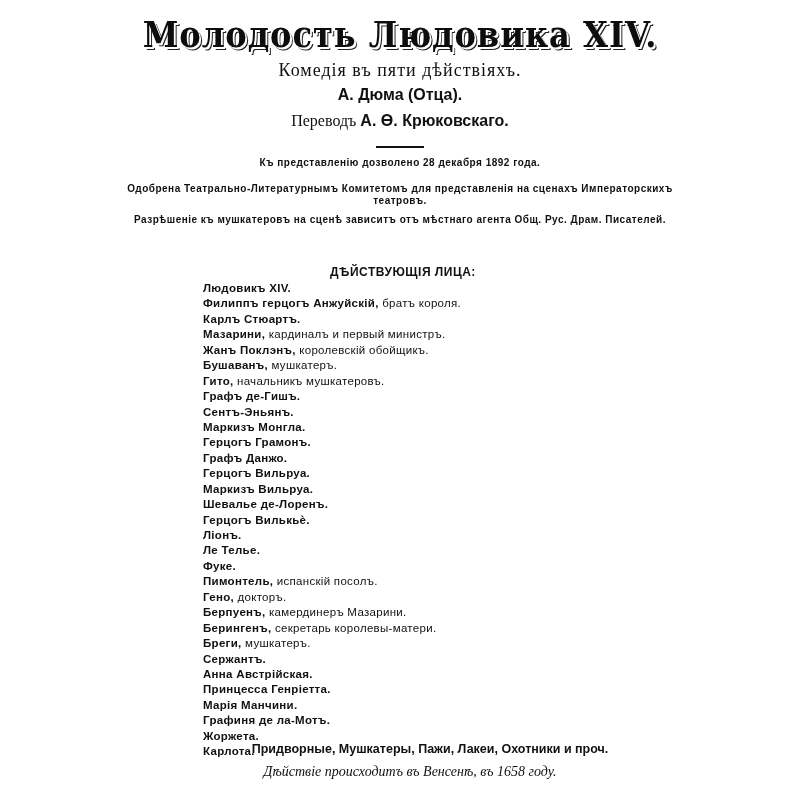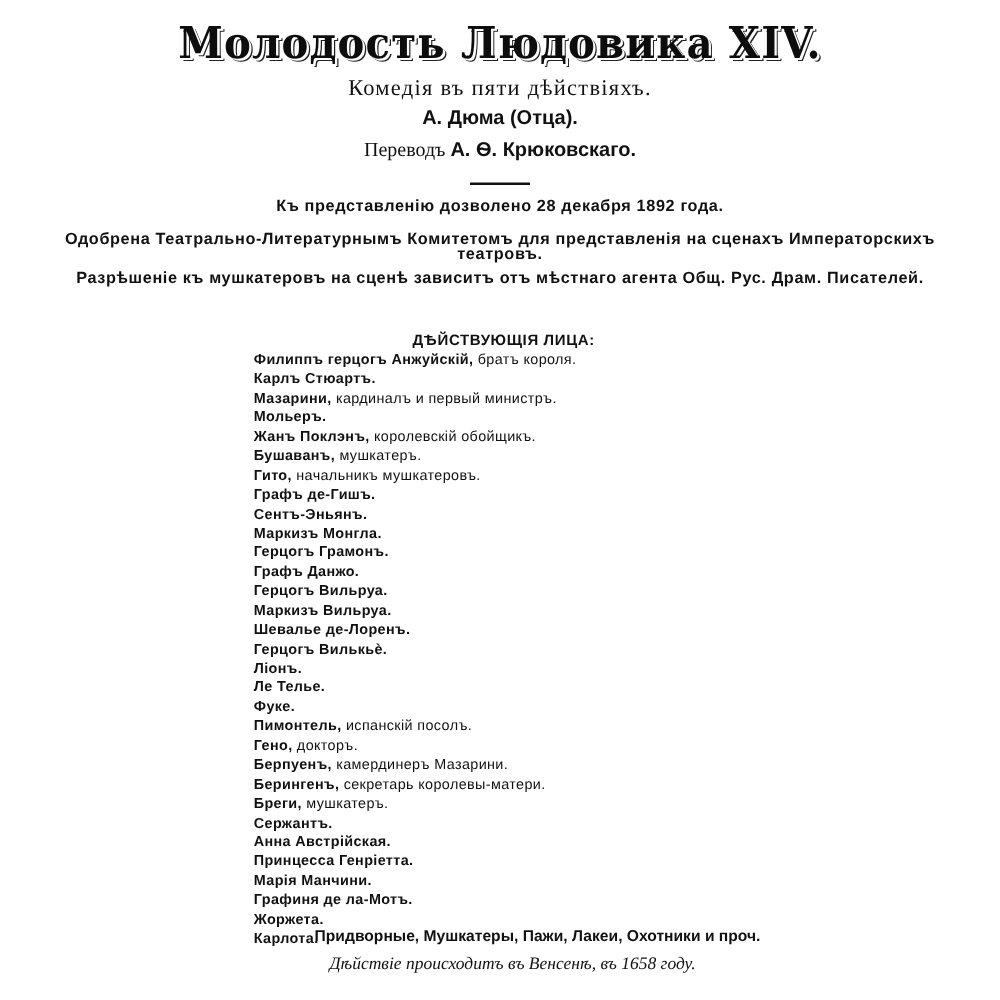--- a/index.html
+++ b/index.html
@@ -10,21 +10,21 @@
     top: 14px; font-family: "DejaVu Serif", serif; font-weight: bold; font-size: 35px;
     letter-spacing: 1px; color: #0d0d0d;
     text-shadow: 2px 2px 0 #fff, 3px 3px 0 #222;
     transform: scaleX(0.92);
   }
   .subtitle { top: 60px; font-family: "Liberation Serif", serif; font-size: 18px; letter-spacing: 1px; }
   .author { top: 86px; font-family: "Liberation Sans", sans-serif; font-weight: bold; font-size: 16px; }
   .translation { top: 112px; font-family: "Liberation Serif", serif; font-size: 16px; }
   .translation b { font-family: "Liberation Sans", sans-serif; font-weight: bold; }
   .rule { position: absolute; left: 376px; top: 146px; width: 48px; height: 2px; background: #111; }
-  .small { font-family: "Liberation Sans", sans-serif; font-weight: bold; font-size: 13px; letter-spacing: 0.5px; }
+  .small { font-family: "Liberation Sans", sans-serif; font-weight: bold; font-size: 10px; letter-spacing: 0.5px; }
   .permit { top: 157px; }
   .approved { top: 183px; }
   .approved2 { top: 195px; }
   .rights { top: 214px; }
   .cast-heading { position: absolute; left: 330px; top: 265px; font-family: "Liberation Sans", sans-serif; font-weight: bold; font-size: 12px; letter-spacing: 0.5px; }
   .cast { position: absolute; left: 203px; top: 281px; margin: 0; padding: 0; list-style: none; }
   .cast li { font-family: "Liberation Sans", sans-serif; font-weight: bold; font-size: 11.5px; line-height: 15.45px; height: 15.45px; white-space: nowrap; letter-spacing: 0.3px; }
   .cast li .role { font-weight: normal; font-family: "Liberation Sans", sans-serif; }
   .extras { top: 742px; font-family: "Liberation Sans", sans-serif; font-weight: bold; font-size: 12.5px; left: 30px; }
   .setting { top: 764px; font-family: "Liberation Serif", serif; font-style: italic; font-size: 14px; left: 10px; }
@@ -43,24 +43,24 @@
   <div class="rule"></div>
 
   <div class="center small permit">Къ представленію дозволено 28 декабря 1892 года.</div>
   <div class="center small approved">Одобрена Театрально-Литературнымъ Комитетомъ для представленія на сценахъ Императорскихъ</div>
   <div class="center small approved2">театровъ.</div>
   <div class="center small rights">Разрѣшеніе къ мушкатеровъ на сценѣ зависитъ отъ мѣстнаго агента Общ. Рус. Драм. Писателей.</div>
 
   <div class="cast-heading">ДѢЙСТВУЮЩІЯ ЛИЦА:</div>
 
   <ul class="cast" id="cast-list">
+      <li><span>Людовикъ XIV.</span><span class="role"></span></li>
       <li><span>Филиппъ герцогъ Анжуйскій,</span><span class="role"> братъ короля.</span></li>
       <li><span>Карлъ Стюартъ.</span><span class="role"></span></li>
       <li><span>Мазарини,</span><span class="role"> кардиналъ и первый министръ.</span></li>
-      <li><span>Мольеръ.</span><span class="role"></span></li>
       <li><span>Жанъ Поклэнъ,</span><span class="role"> королевскій обойщикъ.</span></li>
       <li><span>Бушаванъ,</span><span class="role"> мушкатеръ.</span></li>
       <li><span>Гито,</span><span class="role"> начальникъ мушкатеровъ.</span></li>
       <li><span>Графъ де-Гишъ.</span><span class="role"></span></li>
       <li><span>Сентъ-Эньянъ.</span><span class="role"></span></li>
       <li><span>Маркизъ Монгла.</span><span class="role"></span></li>
       <li><span>Герцогъ Грамонъ.</span><span class="role"></span></li>
       <li><span>Графъ Данжо.</span><span class="role"></span></li>
       <li><span>Герцогъ Вильруа.</span><span class="role"></span></li>
       <li><span>Маркизъ Вильруа.</span><span class="role"></span></li>

